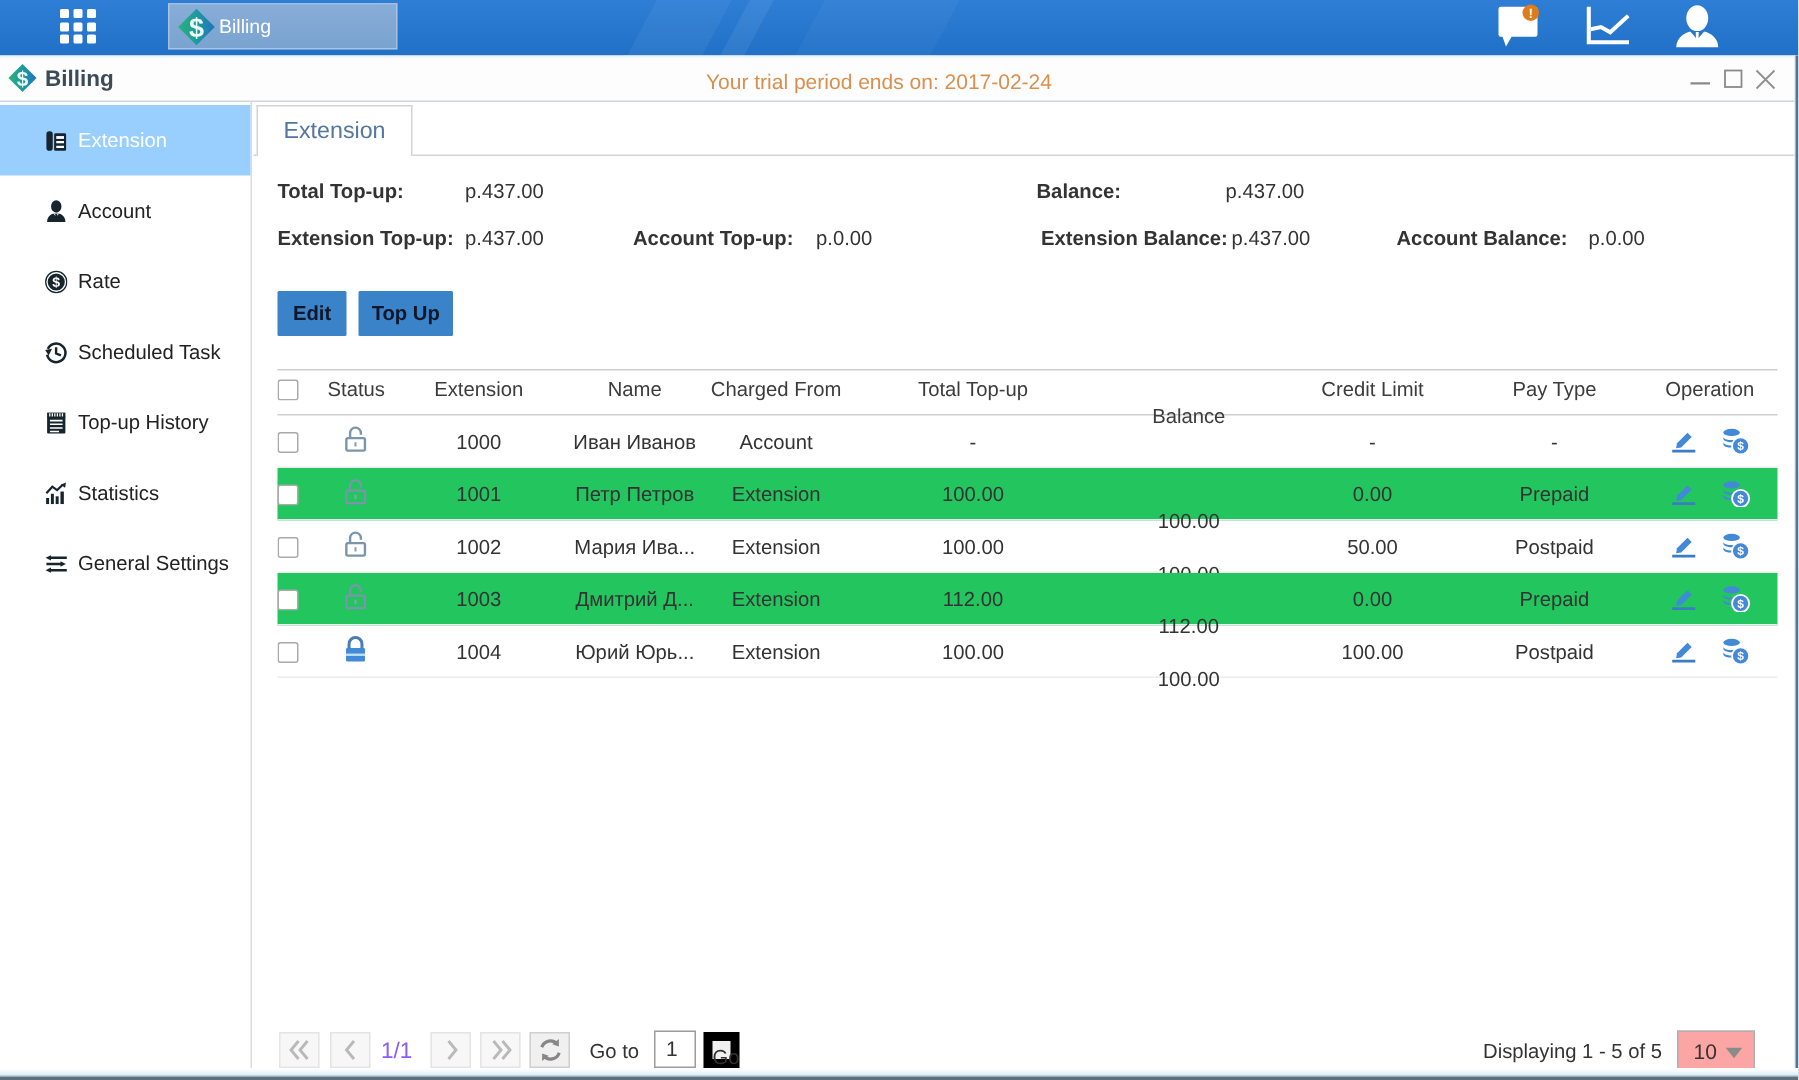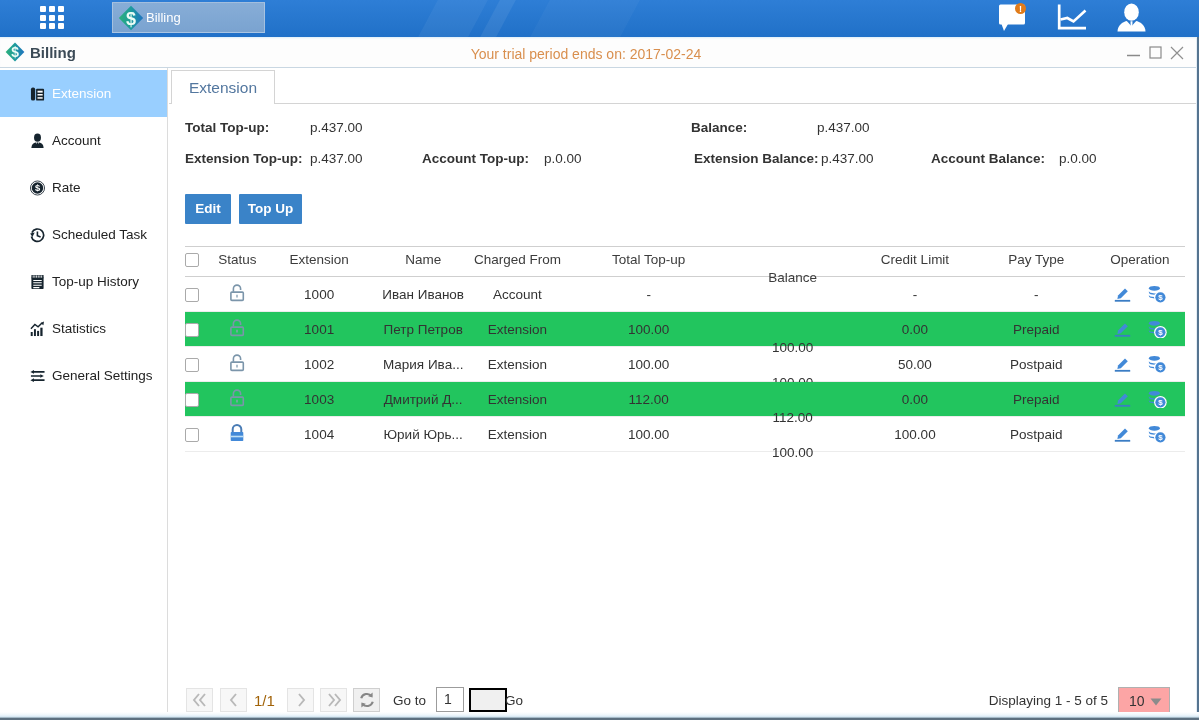--- a/index.html
+++ b/index.html
@@ -36,42 +36,42 @@
 
 .main { position:absolute; left:169px; top:68px; width:1030px; height:652px; background:#fff; }
 .tabrow { position:absolute; left:0; top:2px; width:1030px; height:34px; border-bottom:1px solid #d4d4d4; }
 .tabrow .tab { position:absolute; left:2px; top:0; width:104px; height:34px; background:#fff;
   border:1px solid #d4d4d4; border-bottom:none; color:#53779f; font-size:15.5px; text-align:center; line-height:33px; }
 
 .stats { position:absolute; left:0; top:36px; width:1030px; font-size:13.5px; color:#333; }
 .stats b { font-weight:bold; }
 .st { position:absolute; white-space:nowrap; }
 
-.btn { position:absolute; height:30px; background:#3a83c8; color:#ffffff; font-size:13.5px; font-weight:bold; border-radius:1px;
+.btn { position:absolute; height:30px; background:#3a83c8; color:#0f172a; font-size:13.5px; font-weight:bold; border-radius:1px;
   text-align:center; line-height:29px; }
 
 
 .tbl { position:absolute; left:16px; top:178px; width:1000px; font-size:13.5px; color:#333; }
 .trow { position:relative; display:flex; align-items:center; }
 .thead { height:31px; border-top:1px solid #cfcfcf; border-bottom:1px solid #cfcfcf; color:#3c3c3c; }
 .thead .cell { position:relative; top:-2px; }
 .tr { height:35px; border-bottom:1px solid #ececec; }
 .tr.alt { background:#22c55e; }
 .cell { text-align:center; overflow:hidden; white-space:nowrap; }
 .c0{width:27px;text-align:left;} .c1{width:54px;} .c2{width:114px;} .c3{width:100px;} .c4{width:94px;}
 .c5{width:176px;} .c6{width:120px;margin-top:36px;} .c7{width:132px;} .c8{width:60px;margin-left:28px;} .csp{width:30px;} .c9{width:93px;}
 .ops { display:flex; justify-content:center; align-items:center; }
 .cbx { display:inline-block; width:14px; height:14px; border:1px solid #aaa; border-radius:2px; background:#fff; vertical-align:middle; }
 
 
 .pager { position:absolute; left:0; top:619px; width:1030px; height:33px; font-size:13.5px; color:#333; }
 .pbtn { position:absolute; width:27px; height:24px; background:#f7f7f7; border:1px solid #e4e4e4; text-align:center; }
 .pbtn.rf { background:#f0f0f0; border:1px solid #cfcfcf; }
 .goin { position:absolute; width:28px; height:25px; border:1px solid #9c9c9c; background:#fff; font-size:14px; padding-left:7px; line-height:23px; }
-.gobtn { position:absolute; width:24px; height:24px; background:#f0f0f0; border:2px solid #000000; text-align:center; line-height:22px;padding-left:34px; }
+.gobtn { position:absolute; width:24px; height:24px; background:#f0f0f0; border:6px solid #000000; text-align:center; line-height:22px; }
 .disp { position:absolute; right:91px; top:6px; }
 .dd { position:absolute; right:29px; top:0px; width:52px; height:26px; border:1px solid #b0b0b0; background:#fca5a5; font-size:14px; }
 
 .bottomedge { position:absolute; left:0; top:712px; width:1199px; height:8px;
   background:linear-gradient(180deg,#ffffff 0%, #f2f8fc 30%, #dfeef8 55%, #9fb4c2 70%, #5d7080 78%, #5d7080 100%); }
 </style>
 </head>
 <body>
 <div id="stage">
 
@@ -419,21 +419,21 @@
       </div>
     </div>
 
     <div class="pager">
       <div class="pbtn" style="left:17px;top:1px"><svg width="24" height="22" viewBox="0 0 24 22">
             <path d="M11 5 L6 11 L11 17 M17 5 L12 11 L17 17" stroke="#b9b9b9" stroke-width="1.9" fill="none"></path>
           </svg></div>
       <div class="pbtn" style="left:51px;top:1px"><svg width="24" height="22" viewBox="0 0 24 22">
             <path d="M14 5 L9 11 L14 17" stroke="#b9b9b9" stroke-width="1.9" fill="none"></path>
           </svg></div>
-      <div style="position:absolute;left:85px;top:5px;font-size:15px;color:#a16207">1/1</div>
+      <div style="position:absolute;left:85px;top:5px;font-size:15px;color:#8b5cf6">1/1</div>
       <div class="pbtn" style="left:118px;top:1px"><svg width="24" height="22" viewBox="0 0 24 22">
             <path d="M10 5 L15 11 L10 17" stroke="#b9b9b9" stroke-width="1.9" fill="none"></path>
           </svg></div>
       <div class="pbtn" style="left:151px;top:1px"><svg width="24" height="22" viewBox="0 0 24 22">
             <path d="M7 5 L12 11 L7 17 M13 5 L18 11 L13 17" stroke="#b9b9b9" stroke-width="1.9" fill="none"></path>
           </svg></div>
       <div class="pbtn rf" style="left:184px;top:1px">
         <svg width="18" height="18" viewBox="0 0 18 18" style="margin-top:2px">
           <path d="M3.2 7.2 A6 6 0 0 1 13.6 5.2" fill="none" stroke="#878787" stroke-width="2.1"></path>
           <path d="M14.8 10.8 A6 6 0 0 1 4.4 12.8" fill="none" stroke="#878787" stroke-width="2.1"></path>

